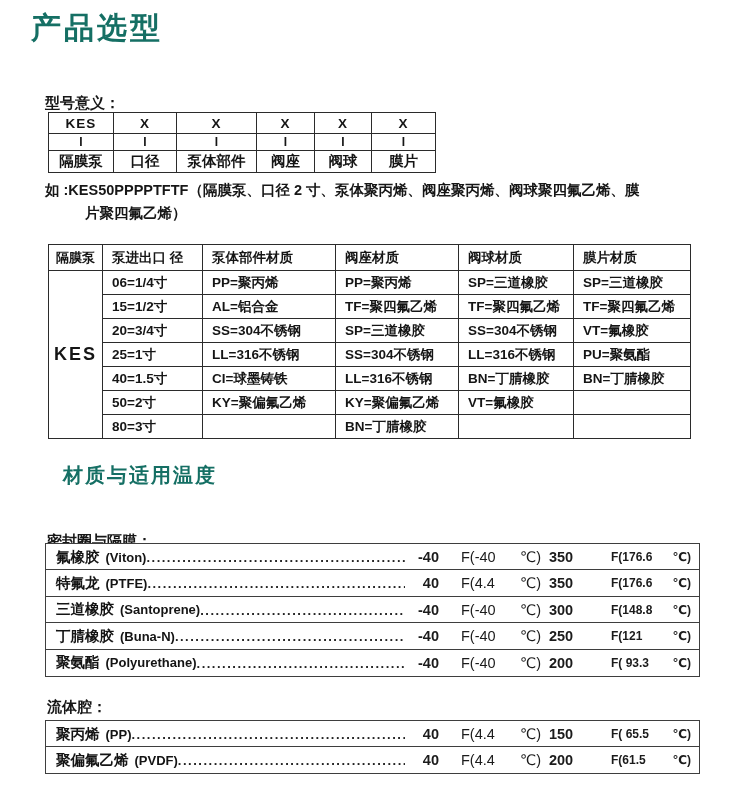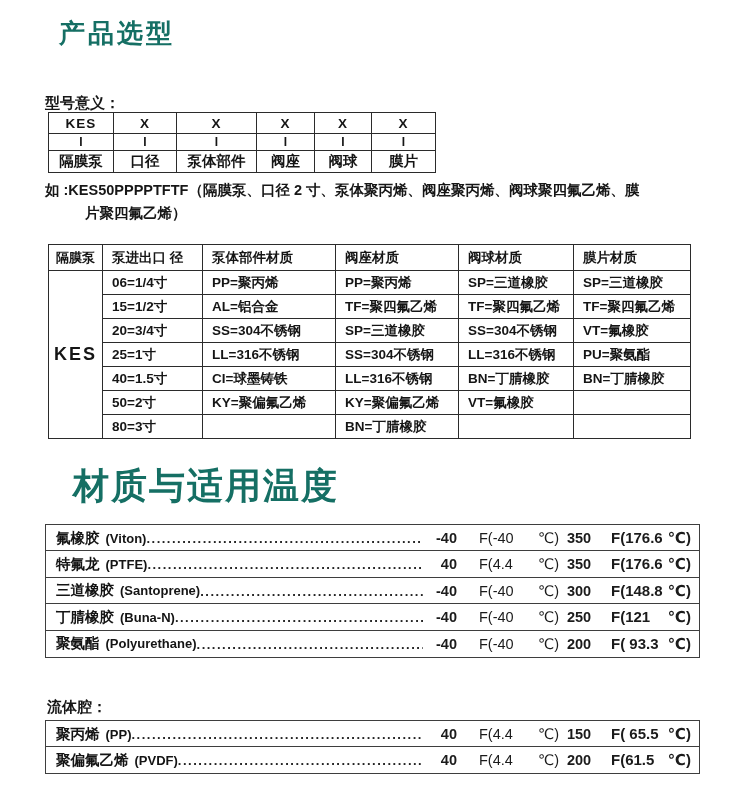--- a/index.html
+++ b/index.html
@@ -2,22 +2,22 @@
 <html><head>
 <meta charset="utf-8">
 <style>
   html,body{margin:0;padding:0;background:#ffffff;}
   .page{
     position:relative;width:750px;height:806px;background:#ffffff;overflow:hidden;
     font-family:"Liberation Sans","DejaVu Sans",sans-serif;color:#1b1b1b;
   }
   
   .h-teal{position:absolute;color:#156f64;font-weight:700;white-space:nowrap;}
-  .title1{left:59px;top:8px;font-size:26px;letter-spacing:3px;margin-top:8px;}
-  .title2{left:73px;top:462px;font-size:36px;letter-spacing:2px;}
+  .title1{left:31px;top:8px;font-size:30px;letter-spacing:3px;}
+  .title2{left:63px;top:462px;font-size:20px;letter-spacing:2px;}
   .sublabel{position:absolute;font-size:15px;font-weight:700;color:#161616;white-space:nowrap;}
   .lbl-model{left:45px;top:94px;}
   .lbl-seal{left:47px;top:532px;}
   .lbl-fluid{left:47px;top:698px;}
   
   .t1{position:absolute;left:48px;top:112px;border-collapse:collapse;table-layout:fixed;}
   .t1 td{border:1.6px solid #2b2b2b;text-align:center;padding:0;color:#151515;}
   .t1 tr:nth-child(1) td{height:20px;font-size:13.5px;font-weight:700;letter-spacing:1px;}
   .t1 tr:nth-child(2) td{height:16px;font-size:12px;font-weight:700;}
   .t1 tr:nth-child(3) td{height:21px;font-size:14.5px;font-weight:700;}
@@ -27,36 +27,36 @@
   .example .l2{padding-left:40px;}
   
   .t2{position:absolute;left:48px;top:244px;border-collapse:collapse;table-layout:fixed;}
   .t2 td{border:1.6px solid #2b2b2b;font-size:13.5px;font-weight:700;color:#151515;
          padding:0 2px 0 9px;height:23px;overflow:hidden;white-space:nowrap;}
   .t2 tr.head td{height:25px;}
   .t2 td.c-brandhead{text-align:center;padding:0;font-size:13px;}
   .t2 td.brand{text-align:center;padding:0;font-size:18px;font-weight:700;letter-spacing:2px;}
   
   .ttable{position:absolute;width:655px;}
-  .ttable-seal{left:45px;top:524px;}
+  .ttable-seal{left:45px;top:543px;}
   .ttable-fluid{left:45px;top:720px;}
   .trow{display:flex;align-items:center;height:28px;border:1.6px solid #3e3e3e;background:#fff;
         padding:0 8px 0 10px;box-sizing:border-box;}
   .trow + .trow{margin-top:-1.6px;justify-content:flex-end;}
   .tname{font-size:14.5px;font-weight:700;white-space:nowrap;color:#141414;}
   .ten{font-size:13px;font-weight:600;margin-left:6px;}
   .tdots{flex:1;overflow:hidden;white-space:nowrap;font-size:13px;font-weight:700;
          letter-spacing:1.5px;color:#222;align-self:flex-end;line-height:25px;}
   .tdots::after{content:"...................................................................................................................................................";}
   .tminf{width:34px;text-align:right;font-size:14.5px;font-weight:600;white-space:nowrap;}
   .tminc{display:flex;justify-content:space-between;width:80px;margin-left:22px;
          font-size:14.5px;font-weight:400;white-space:nowrap;}
   .tmaxf{width:40px;text-align:center;font-size:14.5px;font-weight:600;white-space:nowrap;}
-  .tmaxc{display:flex;justify-content:space-between;width:80px;margin-left:12px;
-         font-size:15px;font-weight:600;white-space:nowrap;}
+  .tmaxc{display:flex;justify-content:space-between;width:80px;margin-left:30px;
+         font-size:12px;font-weight:600;white-space:nowrap;}
 </style>
 </head>
 <body>
 
 <div class="page">
 
   <div class="h-teal title1">产品选型</div>
 
   <div class="sublabel lbl-model">型号意义：</div>
 

